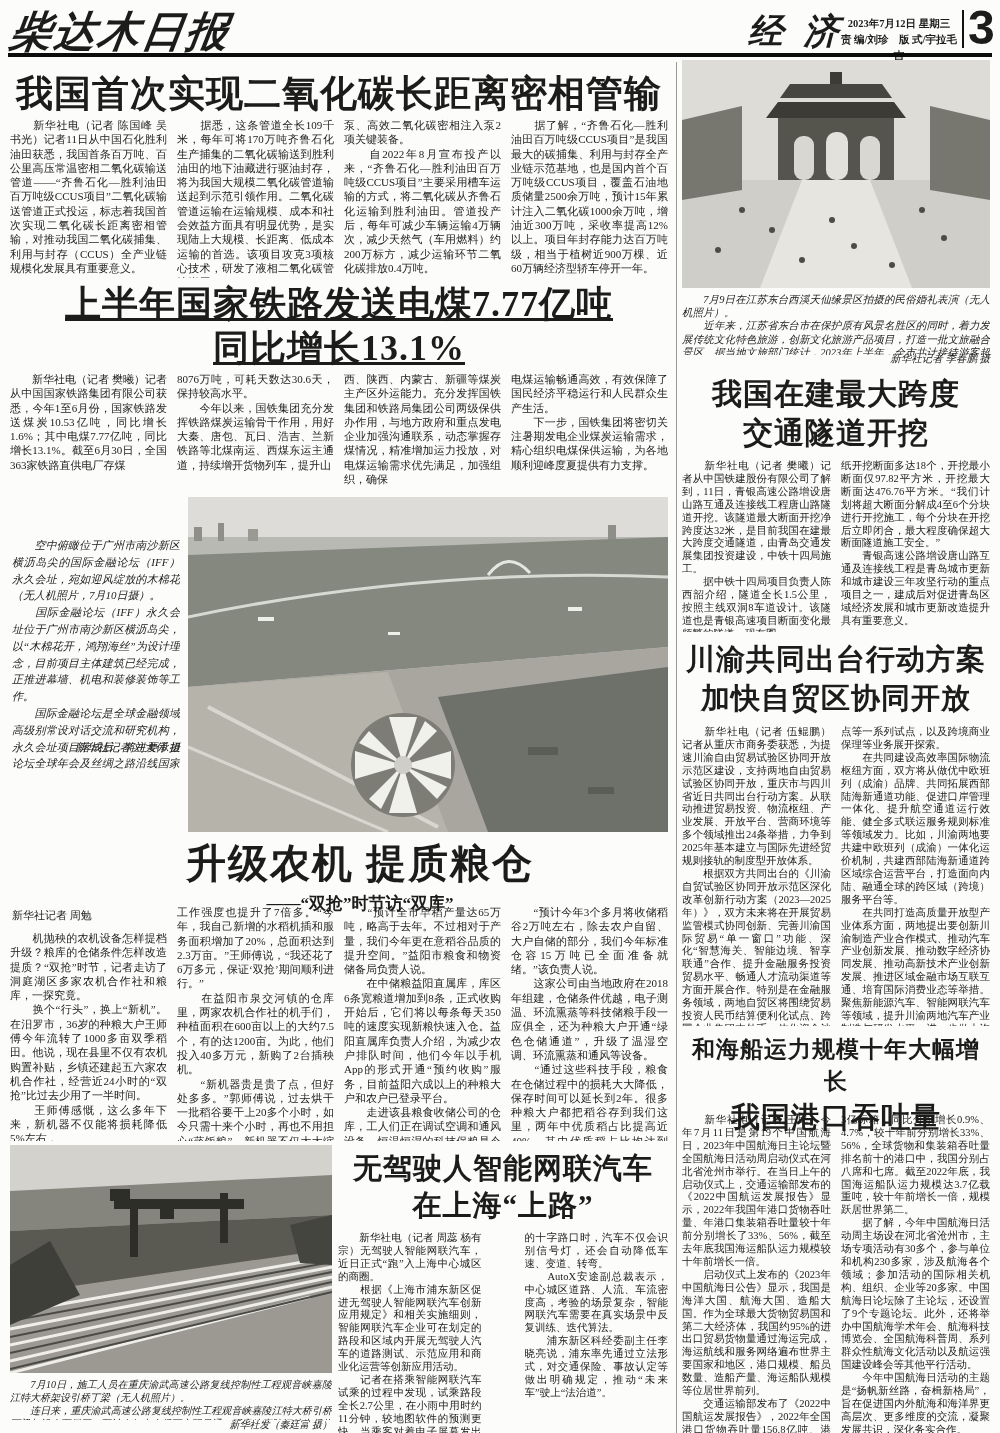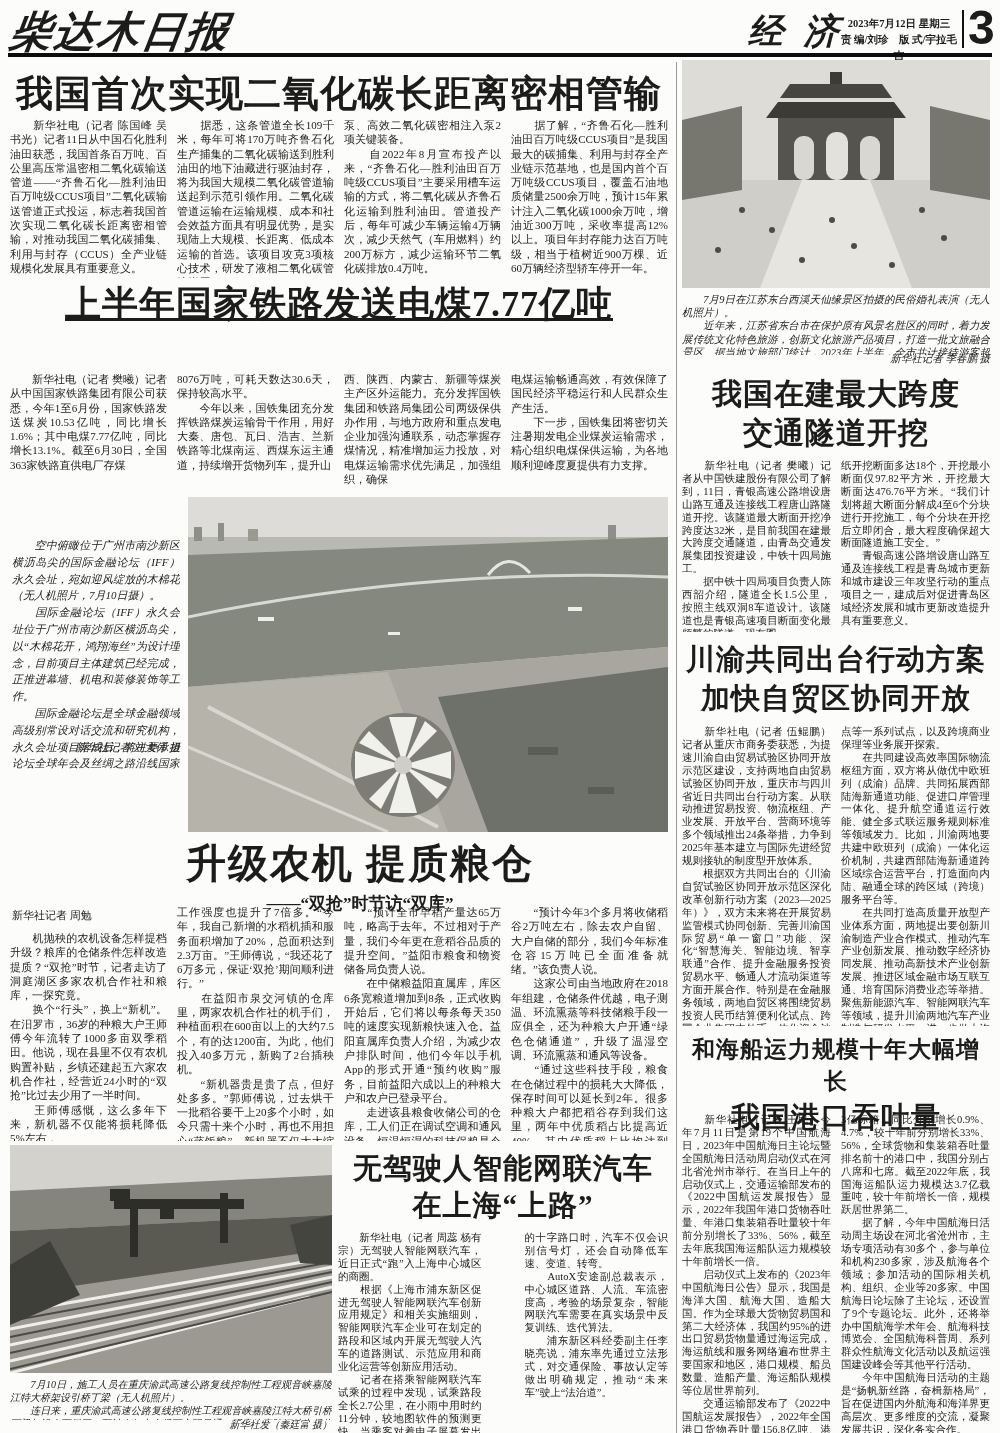--- a/index.html
+++ b/index.html
@@ -57,20 +57,21 @@
         <p class="para">泵、高效二氧化碳密相注入泵2项关键装备。</p>
         <p class="para">　　自2022年8月宣布投产以来，“齐鲁石化—胜利油田百万吨级CCUS项目”主要采用槽车运输的方式，将二氧化碳从齐鲁石化运输到胜利油田。管道投产后，每年可减少车辆运输4万辆次，减少天然气（车用燃料）约200万标方，减少运输环节二氧化碳排放0.4万吨。</p>
       </div>
     <div class="col">
         <p class="para">　　据了解，“齐鲁石化—胜利油田百万吨级CCUS项目”是我国最大的碳捕集、利用与封存全产业链示范基地，也是国内首个百万吨级CCUS项目，覆盖石油地质储量2500余万吨，预计15年累计注入二氧化碳1000余万吨，增油近300万吨，采收率提高12%以上。项目年封存能力达百万吨级，相当于植树近900万棵、近60万辆经济型轿车停开一年。</p>
       </div>
   </div>
 
   <div class="abs hl" style="left:10px;top:282px;width:658px;font-size:36px;line-height:44px;text-decoration:underline;">
     <div>上半年国家铁路发送电煤7.77亿吨</div>
+    <div>同比增长13.1%</div>
   </div>
   <div class="abs cols body-l" style="left:10px;top:372px;width:658px;height:113px;">
     <div class="col">
         <p class="para">　　新华社电（记者 樊曦）记者从中国国家铁路集团有限公司获悉，今年1至6月份，国家铁路发送煤炭10.53亿吨，同比增长1.6%；其中电煤7.77亿吨，同比增长13.1%。截至6月30日，全国363家铁路直供电厂存煤</p>
       </div>
     <div class="col">
         <p class="para">8076万吨，可耗天数达30.6天，保持较高水平。</p>
         <p class="para">　　今年以来，国铁集团充分发挥铁路煤炭运输骨干作用，用好大秦、唐包、瓦日、浩吉、兰新铁路等北煤南运、西煤东运主通道，持续增开货物列车，提升山</p>
       </div>
     <div class="col">

